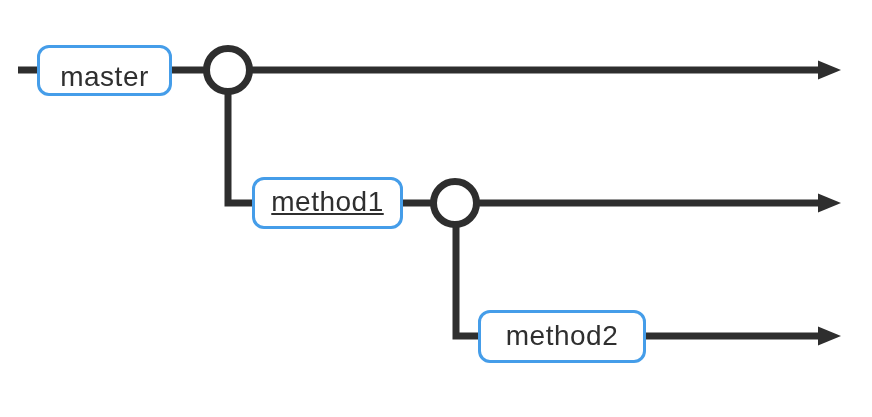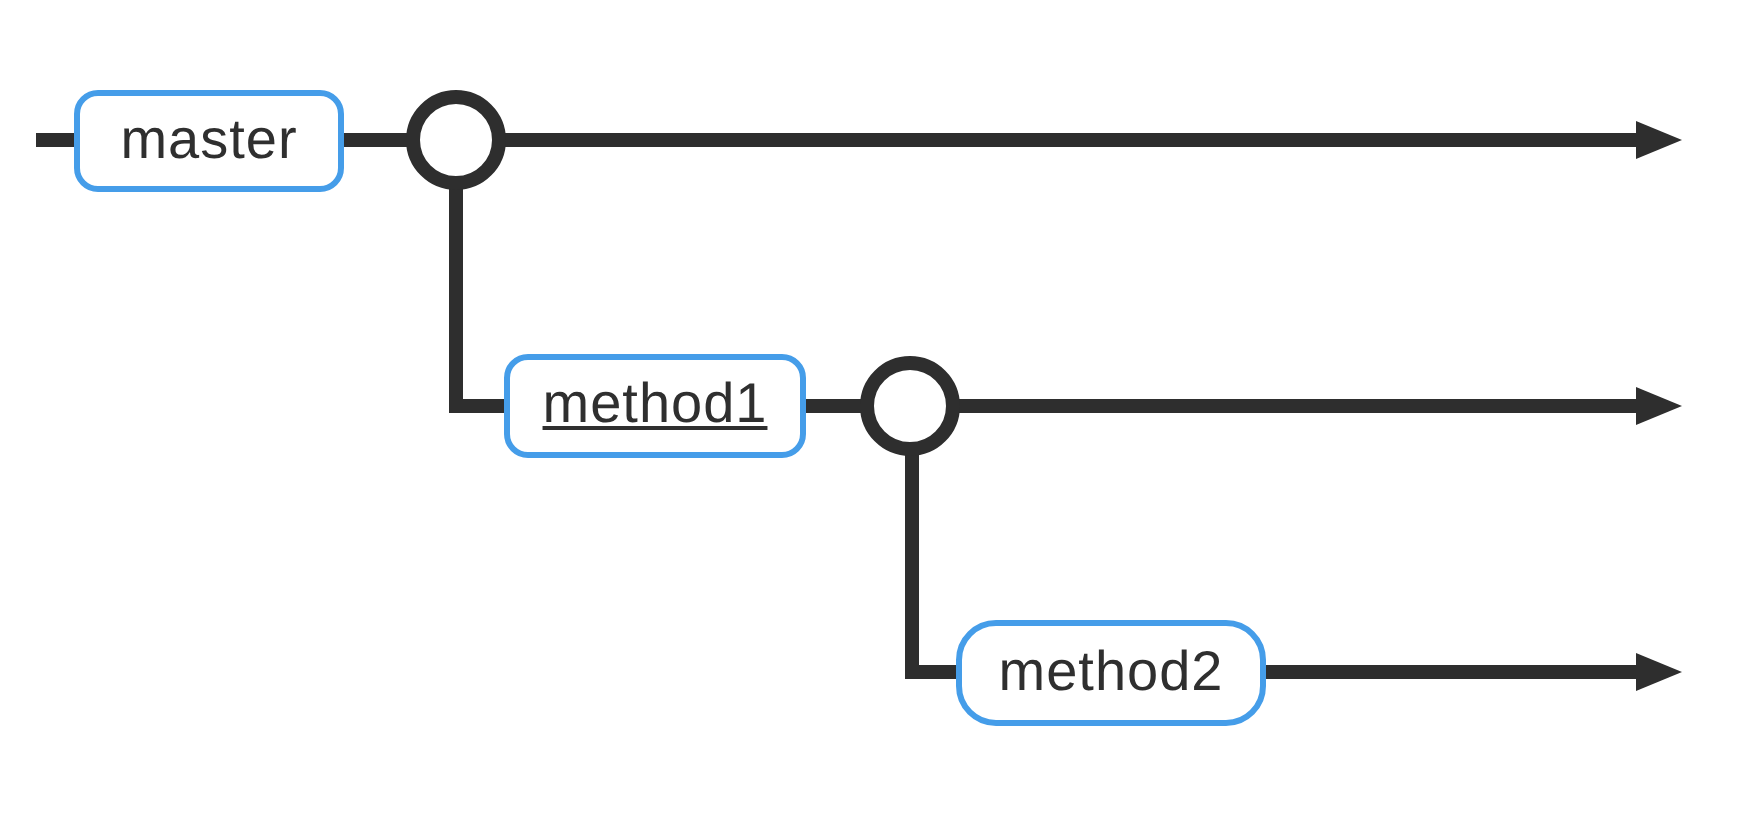--- a/index.html
+++ b/index.html
@@ -28,23 +28,23 @@
     border-radius: 12px;
     display: flex;
     align-items: center;
     justify-content: center;
     color: #2f2f2f;
     font-size: 28px;
     letter-spacing: 0.5px;
     line-height: 1;
     padding-bottom: 2px;
   }
-  .box-master  { left: 37px;  top: 45px;  width: 135px; height: 51px; }
+  .box-master  { left: 37px;  top: 45px;  width: 135px; height: 51px; align-items: flex-end; }
   .box-method1 { left: 252px; top: 177px; width: 151px; height: 52px; text-decoration: underline; }
-  .box-method2 { left: 478px; top: 310px; width: 155px; height: 53px; border-radius: 20px; }
+  .box-method2 { left: 478px; top: 310px; width: 168px; height: 53px; }
 </style>
 </head>
 <body>
 
 <div class="canvas">
 
   <svg class="diagram-svg" width="872" height="417" viewBox="0 0 872 417">
 
     <path d="M18 70 H822" stroke="#2e2e2e" stroke-width="7" fill="none"></path>
     <polygon points="841,70 818,60.5 818,79.5" fill="#2e2e2e"></polygon>

